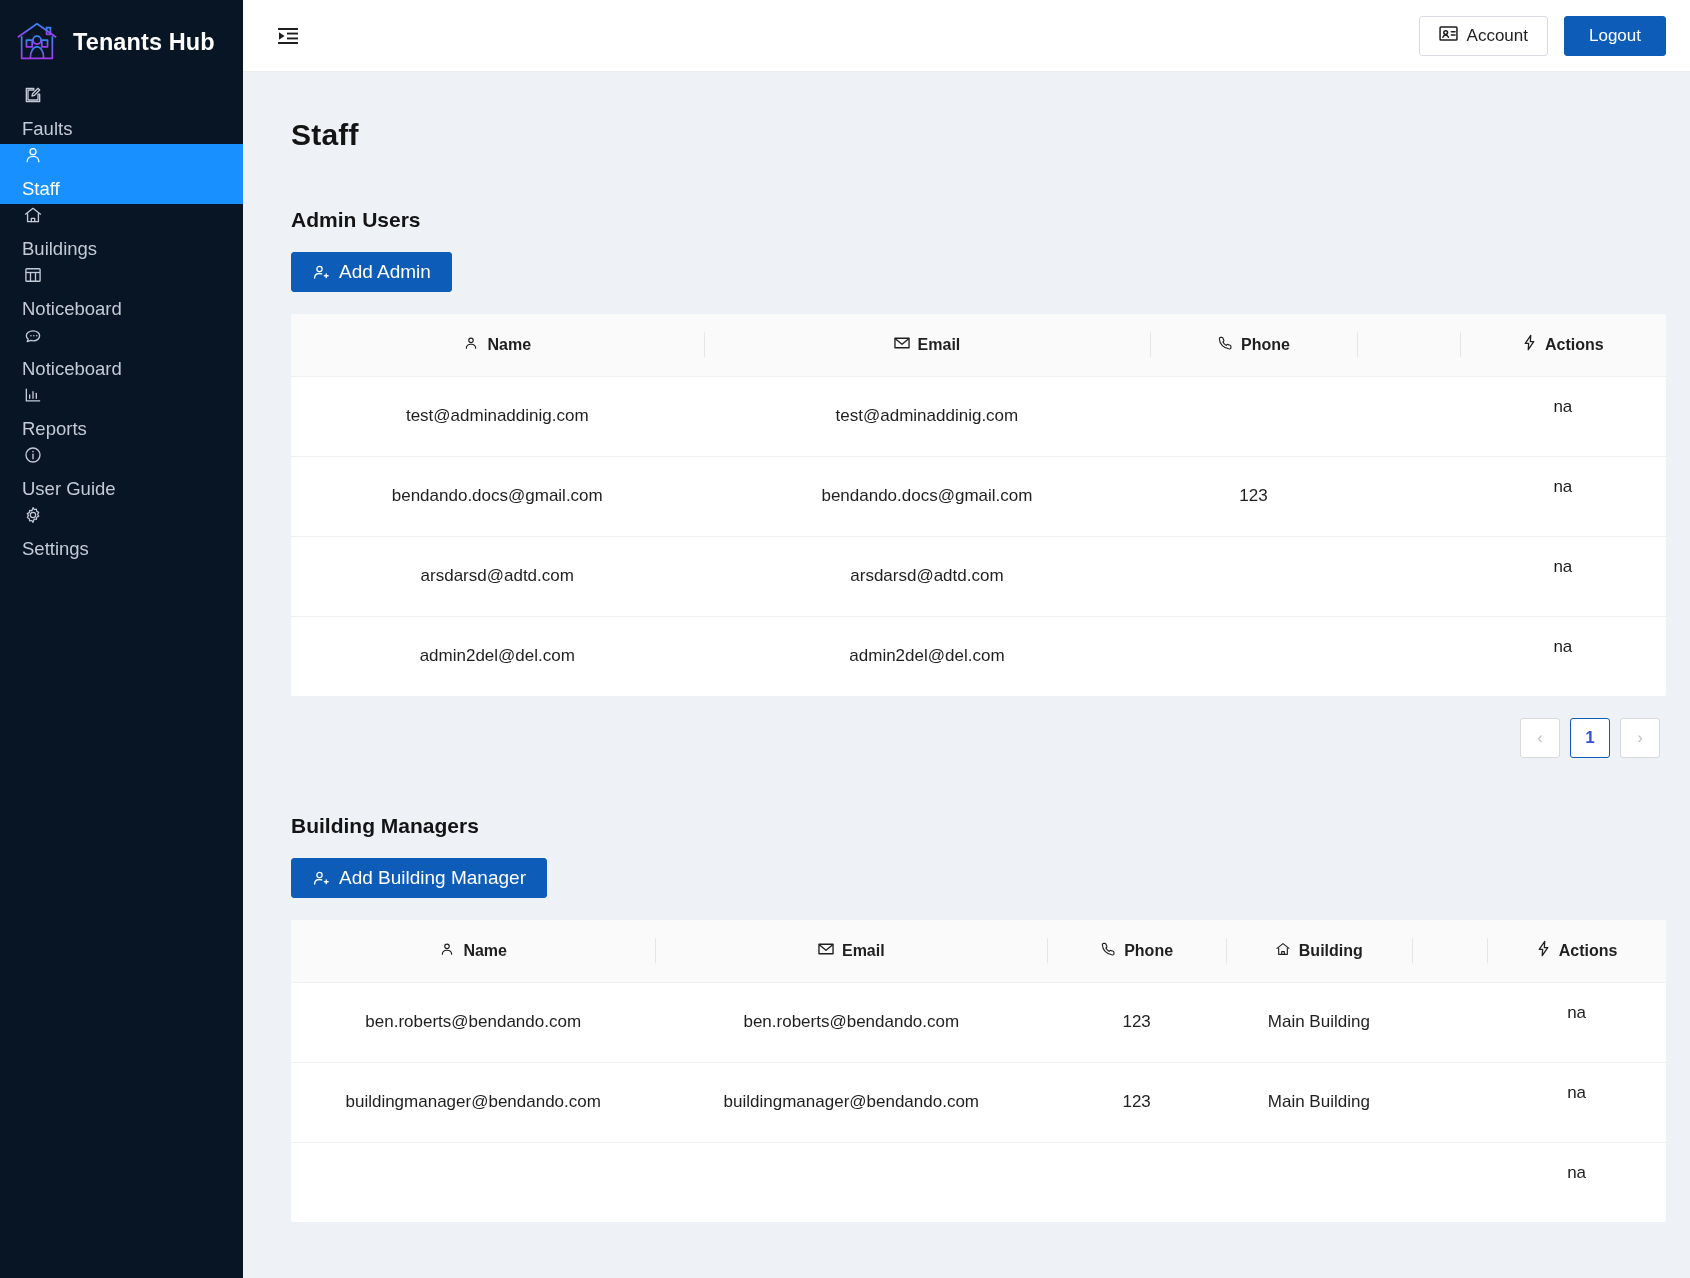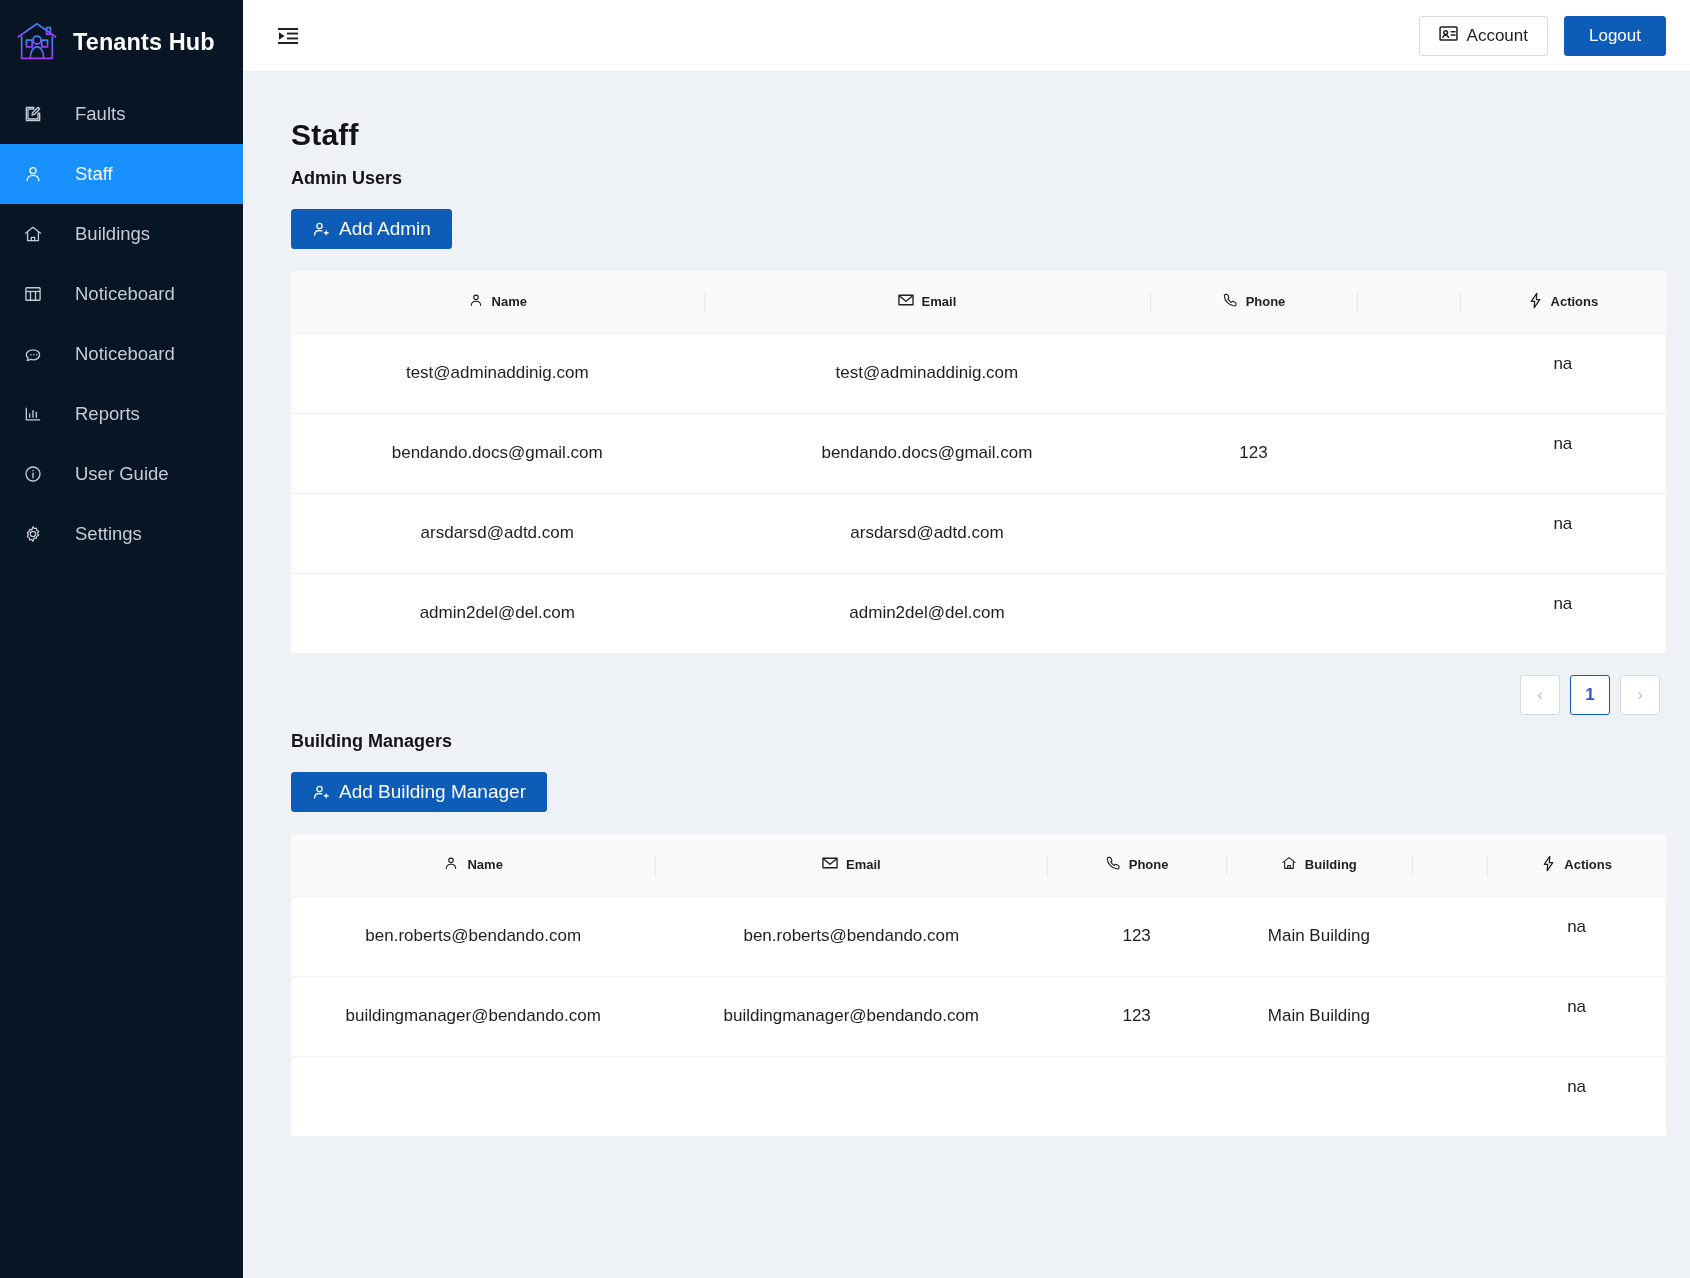--- a/index.html
+++ b/index.html
@@ -31,28 +31,28 @@
   .brand-title {
     color: #ffffff;
     font-size: 23.5px;
     font-weight: bold;
     letter-spacing: .1px;
     white-space: nowrap;
   }
   .nav { display: flex; flex-direction: column; }
   .nav-item {
     display: flex;
-    align-items: center;
-    gap: 31px;
+    gap: 12px;
     height: 60px;
     padding-left: 22px;
     color: #c4cbd6;
     font-size: 18.5px;
     cursor: pointer;
     user-select: none;
+    flex-direction: column;
   }
   .nav-item .ico { width: 22px; height: 22px; display: flex; align-items: center; justify-content: center; flex: none; }
   .nav-item .ico svg { width: 20px; height: 20px; display:block; }
   .nav-item.active {
     background: #1890ff;
     color: #ffffff;
   }
   .nav-item.active .ico svg { stroke: #ffffff; }
 
   
@@ -110,24 +110,24 @@
     height: calc(1278px - 72px);
     overflow: hidden;
   }
   .page-title {
     font-size: 30px;
     font-weight: bold;
     color: #141414;
     letter-spacing: .2px;
   }
   .section-title {
-    font-size: 18px;
+    font-size: 21px;
     font-weight: bold;
     color: #141414;
-    margin-top: 16px;
+    margin-top: 56px;
   }
   .btn-primary {
     margin-top: 20px;
     height: 40px;
     padding: 0 20px;
     background: #0c5cb8;
     border: 1px solid #0c5cb8;
     color: #ffffff;
     font-size: 19px;
   }
@@ -138,21 +138,21 @@
     margin-top: 22px;
     background: #ffffff;
     border-radius: 2px;
     overflow: hidden;
     box-shadow: 0 0 0 1px rgba(0,0,0,0.0);
   }
   table { width: 100%; border-collapse: collapse; table-layout: fixed; }
   thead th {
     background: #fafafa;
     height: 62px;
-    font-size: 13px;
+    font-size: 16px;
     font-weight: bold;
     color: #1f1f1f;
     text-align: center;
     border-bottom: 1px solid #f0f0f0;
     position: relative;
     padding: 0 6px;
   }
   thead th .th-inner {
     display: inline-flex;
     align-items: center;

